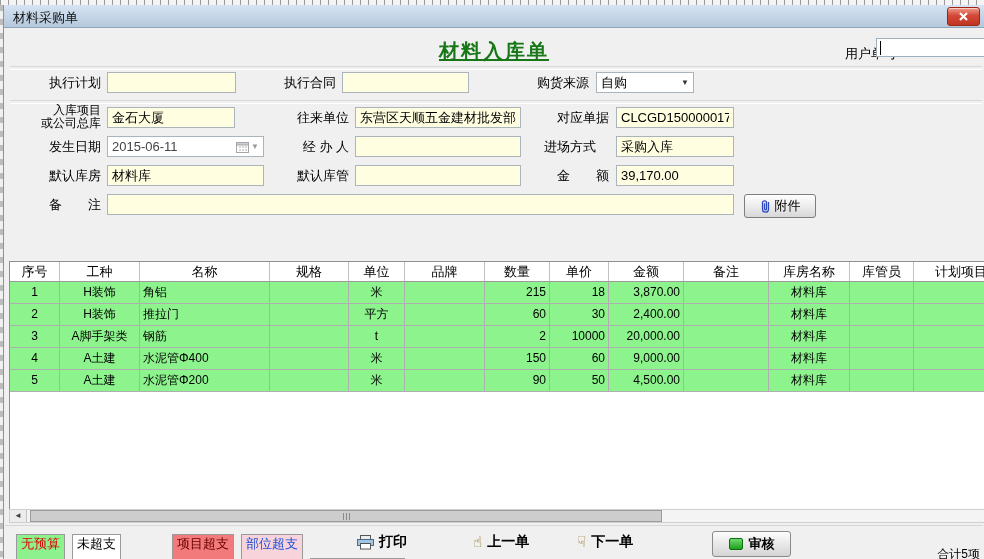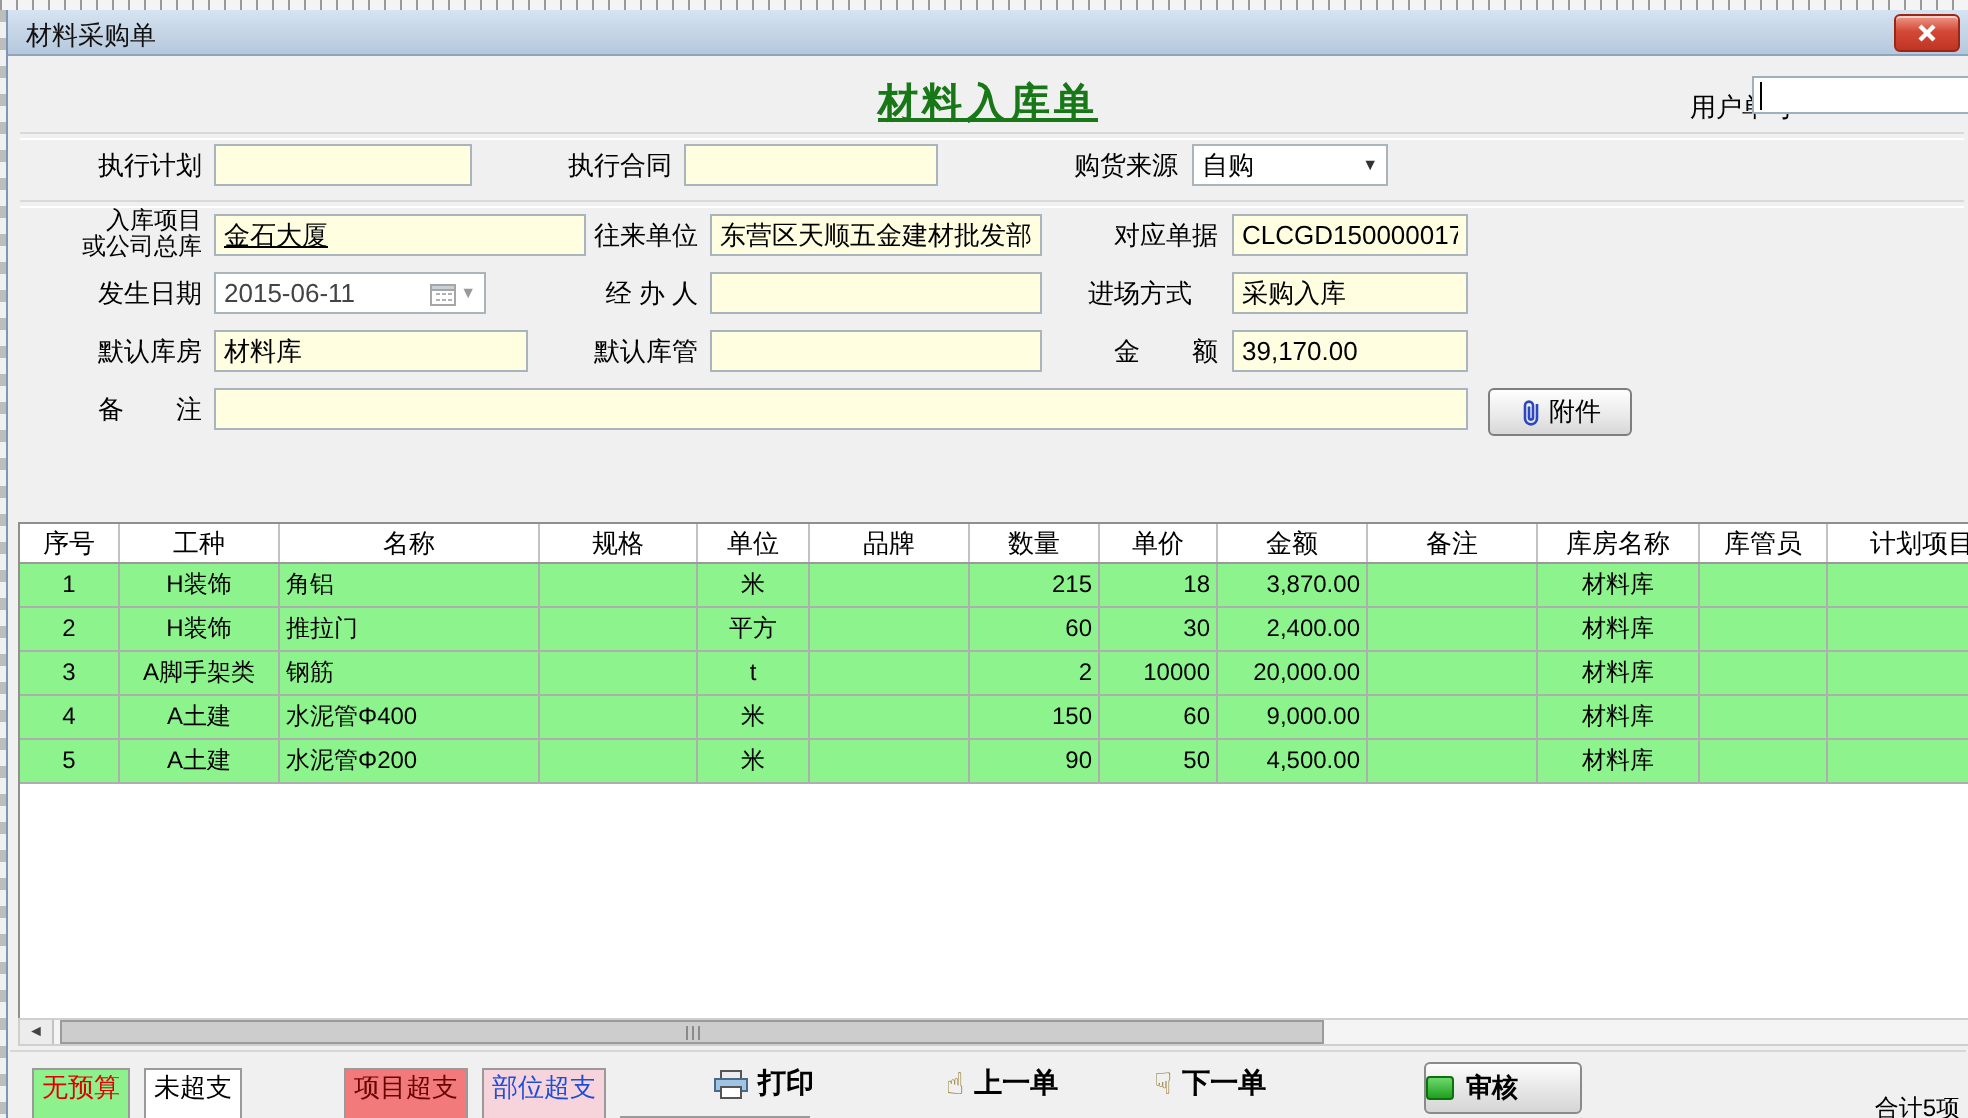--- a/index.html
+++ b/index.html
@@ -89,21 +89,21 @@
   .statusbar{position:absolute;left:1px;top:520px;width:978px;height:33px;
     background:#f0f0f0;border-top:1px solid #d6d6d6;}
   .legend{position:absolute;left:11px;top:8px;display:flex;gap:7px;}
   .legend .tag{border:1px solid #9a9a9a;padding:1px 4px;font-size:13px;line-height:16px;}
   .tool{position:absolute;top:7px;display:flex;align-items:center;gap:5px;
     font-weight:bold;font-size:14px;cursor:pointer;}
   .tool .hand{font-size:15px;color:#8a6d1a;font-weight:normal;}
   .approve-btn{position:absolute;left:707px;top:5px;width:77px;height:24px;
     border:1px solid #8a8a8a;border-radius:3px;
     background:linear-gradient(#fdfdfd,#e6e6e6 55%,#d5d5d5);
-    display:flex;align-items:center;justify-content:flex-start;gap:6px;
+    display:flex;align-items:center;justify-content:center;gap:6px;
     font-weight:bold;font-size:13px;cursor:pointer;}
   .approve-ico{width:12px;height:10px;border:1px solid #0c700c;border-radius:2px;
     background:linear-gradient(#6ed86e,#1fa01f);}
   .total{position:absolute;right:3px;top:20px;font-size:12px;}
 </style>
 </head>
 <body>
 
 <div class="bg-top"></div>
 <div class="bg-left"></div>
@@ -133,28 +133,28 @@
   <div class="lbl" style="left:505px;top:67px">购货来源</div>
   <div class="field select" style="left:592px;top:67px;width:98px">
     <span>自购</span>
     <span class="arr">▼</span>
   </div>
 
   <div class="sep" style="top:95px"></div>
 
   <div class="lbl2" style="left:13px;top:99px">入库项目</div>
   <div class="lbl2" style="left:13px;top:112px">或公司总库</div>
-  <input class="field" style="left: 103px; top: 102px; width: 186px; text-decoration: underline;" value="金石大厦">
+  <input class="field" style="left: 103px; top: 102px; width: 128px;" value="金石大厦">
   <div class="lbl" style="left:265px;top:102px">往来单位</div>
   <input class="field" style="left: 351px; top: 102px; width: 166px;" value="东营区天顺五金建材批发部">
   <div class="lbl" style="left:525px;top:102px">对应单据</div>
   <input class="field" style="left: 612px; top: 102px; width: 118px;" value="CLCGD150000017">
 
   <div class="lbl" style="left:17px;top:131px">发生日期</div>
-  <div class="field datebox" style="left:103px;top:131px;width:136px">
+  <div class="field datebox" style="left:103px;top:131px;width:157px">
     <span class="dval">2015-06-11</span>
     <svg class="cal" viewBox="0 0 13 12">
       <rect x="0.5" y="1.5" width="12" height="10" fill="#fff" stroke="#777"></rect>
       <rect x="0.5" y="1.5" width="12" height="2.5" fill="#aab8c6" stroke="#777"></rect>
       <path d="M3 6h2M6 6h2M9 6h2M3 9h2M6 9h2M9 9h2" stroke="#888" stroke-width="1"></path>
     </svg>
     <span class="arr">▼</span>
   </div>
   <div class="lbl" style="left:265px;top:131px">经 办 人</div>
   <input class="field" style="left: 351px; top: 131px; width: 166px;" value="">

